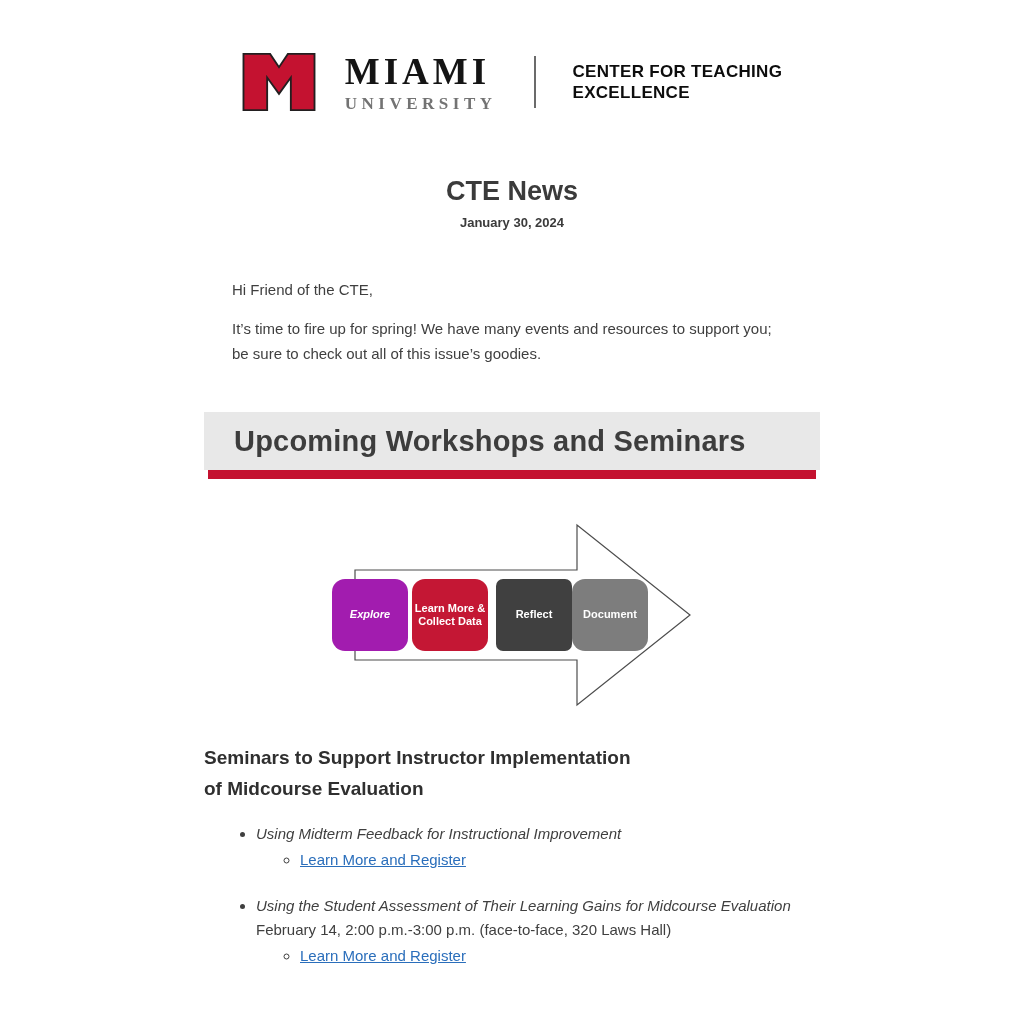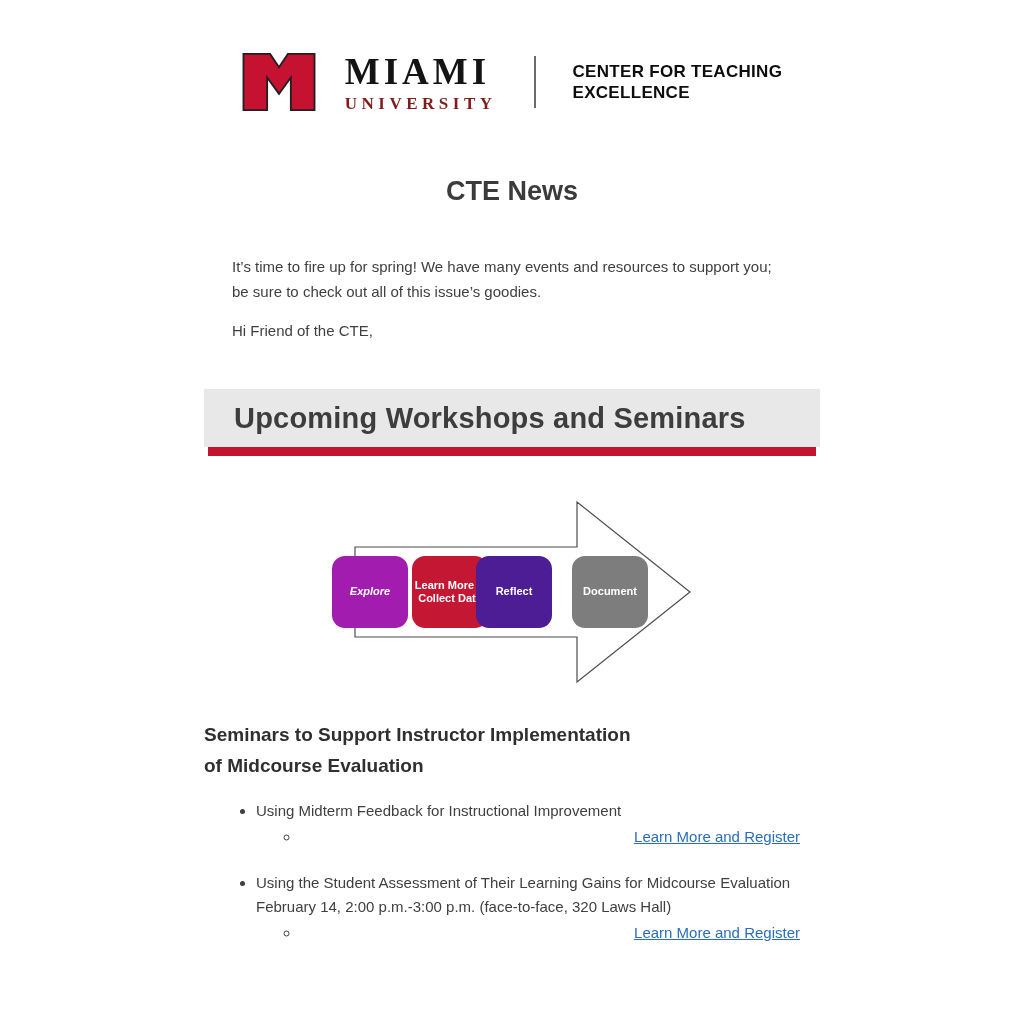--- a/index.html
+++ b/index.html
@@ -6,21 +6,21 @@
   html,body { background:#ffffff; }
   body { font-family:"Liberation Sans", sans-serif; }
   .page { width:1024px; height:1024px; margin:0 auto; background:#fff; overflow:hidden; position:relative; }
   .content { width:616px; margin:0 auto; }
 
   
   .logo-row { margin-top:52px; display:flex; justify-content:center; align-items:center; gap:29px; }
   .m-logo { width:74px; height:60px; flex:0 0 auto; }
   .wordmark { display:flex; flex-direction:column; }
   .wordmark .l1 { font-family:"Liberation Serif", serif; font-weight:700; font-size:37px; letter-spacing:4px; color:#141414; line-height:1; }
-  .wordmark .l2 { font-family:"Liberation Serif", serif; font-weight:700; font-size:17px; letter-spacing:4.5px; color:#7f1d1d; line-height:1; margin-top:5px; }
+  .wordmark .l2 { font-family:"Liberation Serif", serif; font-weight:700; font-size:17px; letter-spacing:4.5px; color:#737373; line-height:1; margin-top:5px; }
   .logo-divider { width:2px; height:52px; background:#6b6b6b; margin:0 8px; }
   .dept { font-weight:700; font-size:17px; color:#0d0d0d; line-height:1.25; letter-spacing:0.3px; }
 
   
   .news-title { margin-top:64px; text-align:center; font-size:27px; font-weight:700; color:#3b3b3b; }
   .news-date { margin-top:8px; text-align:center; font-size:13px; font-weight:700; color:#3b3b3b; }
 
   
   .intro { margin-top:48px; padding:0 28px; color:#3f3f3f; font-size:15px; line-height:1.65; }
   .intro p + p { margin-top:14px; }
@@ -33,33 +33,33 @@
 
   
   .diagram-wrap { margin-top:44px; display:flex; justify-content:center; }
   .diagram { position:relative; width:360px; height:186px; }
   .diagram svg { position:absolute; left:0; top:0; }
   .step { position:absolute; top:56px; width:76px; height:72px; border-radius:13px;
           display:flex; align-items:center; justify-content:center; text-align:center;
           color:#fff; font-size:11px; font-weight:700; line-height:1.25; padding:0; }
   .step.s0 { left:0;   background:#a21caf;font-style:italic; }
   .step.s1 { left:80px;  background:#c41734; }
-  .step.s2 { left:144px; background:#4c1d95; }
+  .step.s2 { left:164px; background:#404040;border-radius:7px; }
   .step.s3 { left:240px; background:#7d7d7d; }
 
   
   .sem-heading { margin-top:34px; text-align:left; font-size:19px; font-weight:700; color:#2f2f2f; line-height:1.6; }
   .sem-heading span { display:block; }
 
   
   .sem-list { margin-top:18px; padding-left:52px; padding-right:20px; color:#3f3f3f; font-size:15px; }
   .sem-list > li { margin-bottom:22px; line-height:1.6; }
-  .sem-title { }
+  .sem-title { font-style:italic; }
   .sem-details { display:block; }
-  .sub-list { list-style:circle; padding-left:44px; margin-top:2px;text-align:right; }
+  .sub-list { list-style:circle; padding-left:44px; margin-top:2px; }
   .sub-list a { color:#2a6ebb; text-decoration:underline; }
 </style>
 </head>
 <body>
 
 <div class="page">
   <div class="content">
 
     <div class="logo-row">
       <svg class="m-logo" viewBox="0 0 100 80" aria-hidden="true">
@@ -70,24 +70,25 @@
         <span class="l2">UNIVERSITY</span>
       </div>
       <div class="logo-divider"></div>
       <div class="dept">
         <div>CENTER FOR TEACHING</div>
         <div>EXCELLENCE</div>
       </div>
     </div>
 
     <h1 class="news-title">CTE News</h1>
+    <div class="news-date">January 30, 2024</div>
 
     <div class="intro">
+      <p>Hi Friend of the CTE,</p>
       <p>It’s time to fire up for spring! We have many events and resources to support you; be sure to check out all of this issue’s goodies.</p>
-      <p>Hi Friend of the CTE,</p>
     </div>
 
     <div class="section-banner">
       <div class="banner-bg">
         <h2>Upcoming Workshops and Seminars</h2>
       </div>
       <div class="banner-rule"></div>
     </div>
 
     <div class="diagram-wrap">

